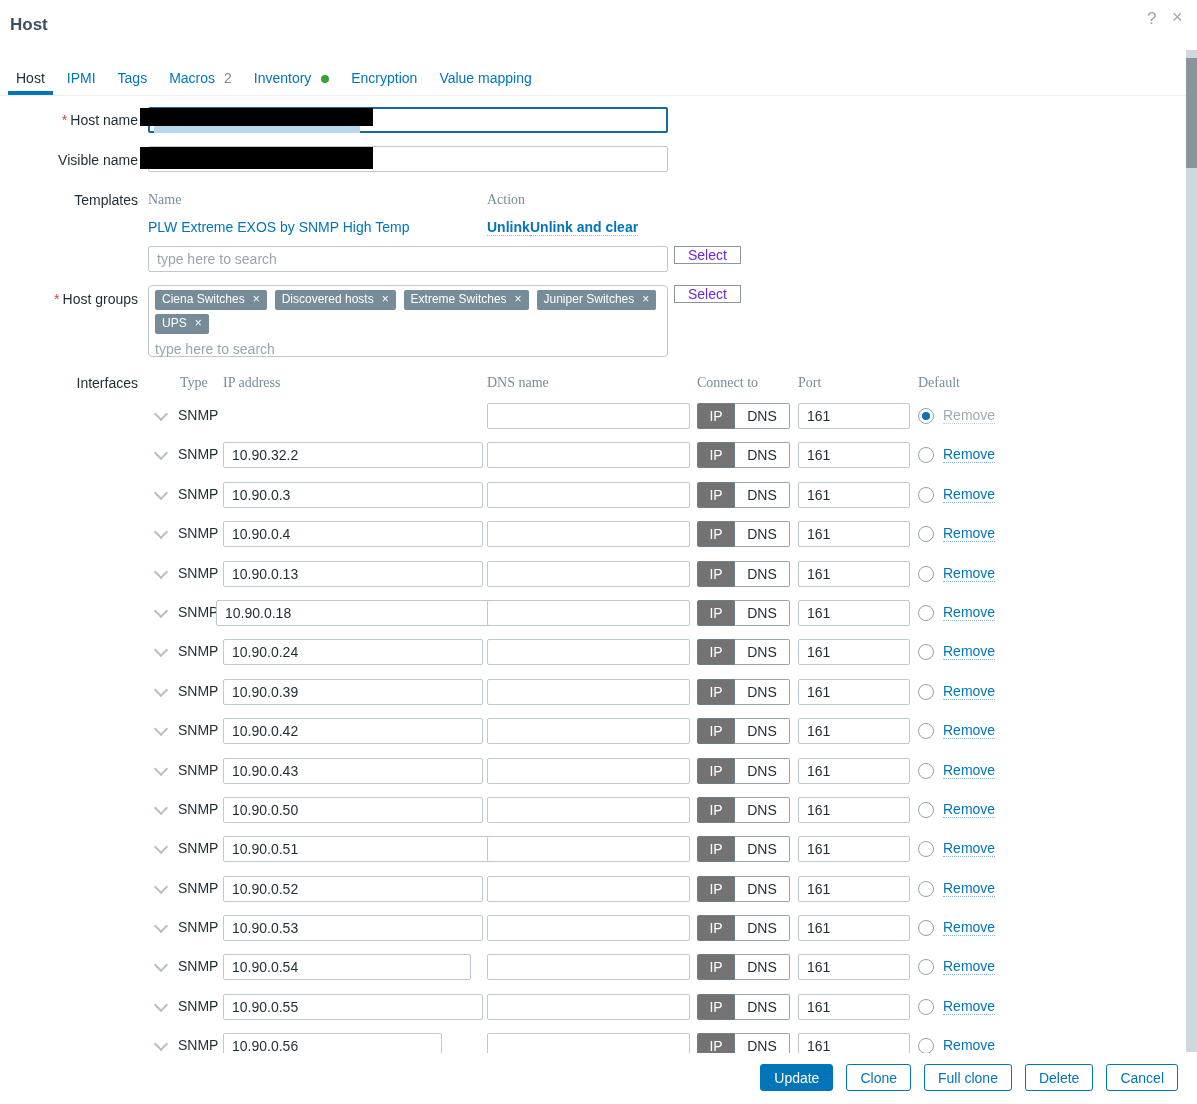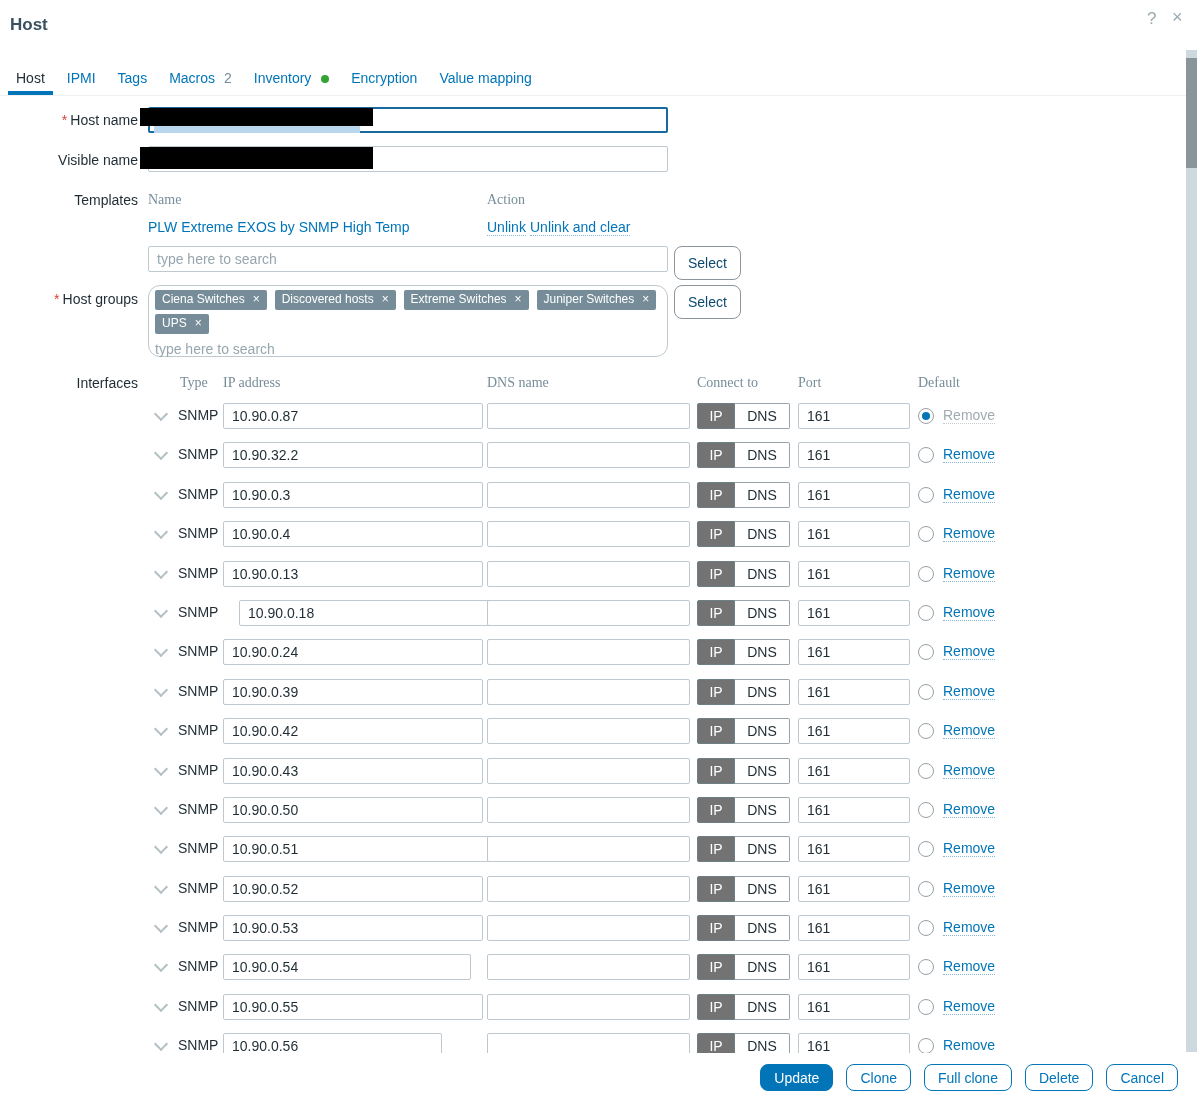--- a/index.html
+++ b/index.html
@@ -34,28 +34,28 @@
   .inp { position:absolute; height:26px; border:1px solid #bdc9ce; border-radius:2px;
          padding:0 8px; font:inherit; color:#1f2c33; background:#fff; }
   .inp::placeholder { color:#97a6ae; opacity:1; }
   .focused { border:2px solid #18699e; }
 
   
   .redact { position:absolute; background:#000; z-index:6; }
   .sel-strip { position:absolute; background:#b8d7ef; z-index:5; }
 
   .link { color:#0275b8; text-decoration:none; cursor:pointer; }
-  .link-dotted { color:#0275b8; border-bottom:1px dotted #86b8da; cursor:pointer; }
-
-  .btn-gray { position:absolute; height:34px; padding:0 13px; background:#fff;
-              border:1px solid #8c959c; border-radius:8px; color:#0c4a6e; font:inherit; cursor:pointer; }
+  .link-dotted { color:#0275b8; border-bottom:1px dotted #86b8da; cursor:pointer;font-weight:bold; }
+
+  .btn-gray { position:absolute; height:18px; padding:0 13px; background:#fff;
+              border:1px solid #8c959c; border-radius:0; color:#6d28d9; font:inherit; cursor:pointer; }
 
   
   .multiselect { position:absolute; left:148px; top:285px; width:520px; height:72px;
-                 border:1px solid #bdc9ce; border-radius:12px; padding:3px 6px; background:#fff; }
+                 border:1px solid #bdc9ce; border-radius:4px; padding:3px 6px; background:#fff; }
   .chip { display:inline-flex; align-items:center; background:#768d99; color:#fff;
           font-size:12px; line-height:15px; padding:2px 7px 3px; border-radius:2px;
           margin:1px 4px 3px 0; white-space:nowrap; }
   .chip-x { margin-left:8px; cursor:pointer; font-size:12px; }
   .ms-placeholder { color:#97a6ae; margin-top:4px; }
 
   
   .irows { position:absolute; left:0; top:403px; display:flex; flex-direction:column; gap:13.4px; }
   .irow { position:relative; height:26px; width:1197px; }
   .chev { position:absolute; left:156px; top:6px; width:10px; height:10px;
@@ -72,21 +72,21 @@
            border:1px solid #94a1a8; border-radius:50%; background:#fff; cursor:pointer; }
   .radio.sel::after { content:""; position:absolute; left:3px; top:3px; width:8px; height:8px;
                       border-radius:50%; background:#0275b8; }
   .rm { position:absolute; left:943px; top:4px; color:#0275b8;
         border-bottom:1px dotted #86b8da; cursor:pointer; }
   .rm.disabled { color:#9fabb1; border-bottom-color:#c3ccd1; }
 
   
   .footer { position:absolute; left:0; top:1053px; width:1197px; height:51px; background:#fff; z-index:10; }
   .footer-inner { display:flex; justify-content:flex-end; gap:13px; padding:11px 19px 0 0; }
-  .btn { height:27px; padding:0 13px; border-radius:8px; font:inherit; font-size:14px; cursor:pointer; }
+  .btn { height:27px; padding:0 13px; border-radius:3px; font:inherit; font-size:14px; cursor:pointer; }
   .btn-primary { background:#0275b8; color:#fff; border:1px solid #0275b8; }
   .btn-outline { background:#fff; color:#0275b8; border:1px solid #0275b8; }
 
   
   .scrollbar { position:absolute; right:0; top:50px; width:11px; height:1002px; background:#cdd9de; }
   .scroll-thumb { position:absolute; left:0; top:8px; width:11px; height:110px; background:#8a949b; cursor:grab; }
 </style>
 </head>
 <body>
 
@@ -194,21 +194,20 @@
 <div class="abs colhead" style="left:223px; top:375px;">IP address</div>
 <div class="abs colhead" style="left:487px; top:375px;">DNS name</div>
 <div class="abs colhead" style="left:697px; top:375px;">Connect to</div>
 <div class="abs colhead" style="left:798px; top:375px;">Port</div>
 <div class="abs colhead" style="left:918px; top:375px;">Default</div>
 
 <div class="irows" id="irows">
   <div class="irow">
     <span class="chev"></span>
     <span class="itype">SNMP</span>
-    <input class="inp r-ip" style="left: 223px; top: 0px; width: 260px;" value="10.90.0.87">
     <input class="inp r-dns" style="left: 487px; top: 0px; width: 203px;" value="">
     <span class="seg">
       <button class="seg-btn seg-ip active">IP</button>
       <button class="seg-btn seg-dns">DNS</button>
     </span>
     <input class="inp r-port" style="left: 798px; top: 0px; width: 112px;" value="161">
     <span class="radio sel"></span>
     <a class="rm disabled">Remove</a>
   </div>
 
@@ -264,21 +263,21 @@
       <button class="seg-btn seg-dns">DNS</button>
     </span>
     <input class="inp r-port" style="left: 798px; top: 0px; width: 112px;" value="161">
     <span class="radio"></span>
     <a class="rm">Remove</a>
   </div>
 
   <div class="irow">
     <span class="chev"></span>
     <span class="itype">SNMP</span>
-    <input class="inp r-ip" style="left: 239px; top: 0px; width: 284px;" value="10.90.0.18">
+    <input class="inp r-ip" style="left: 216px; top: 0px; width: 284px;" value="10.90.0.18">
     <input class="inp r-dns" style="left: 487px; top: 0px; width: 203px;" value="">
     <span class="seg">
       <button class="seg-btn seg-ip active">IP</button>
       <button class="seg-btn seg-dns">DNS</button>
     </span>
     <input class="inp r-port" style="left: 798px; top: 0px; width: 112px;" value="161">
     <span class="radio"></span>
     <a class="rm">Remove</a>
   </div>
 

